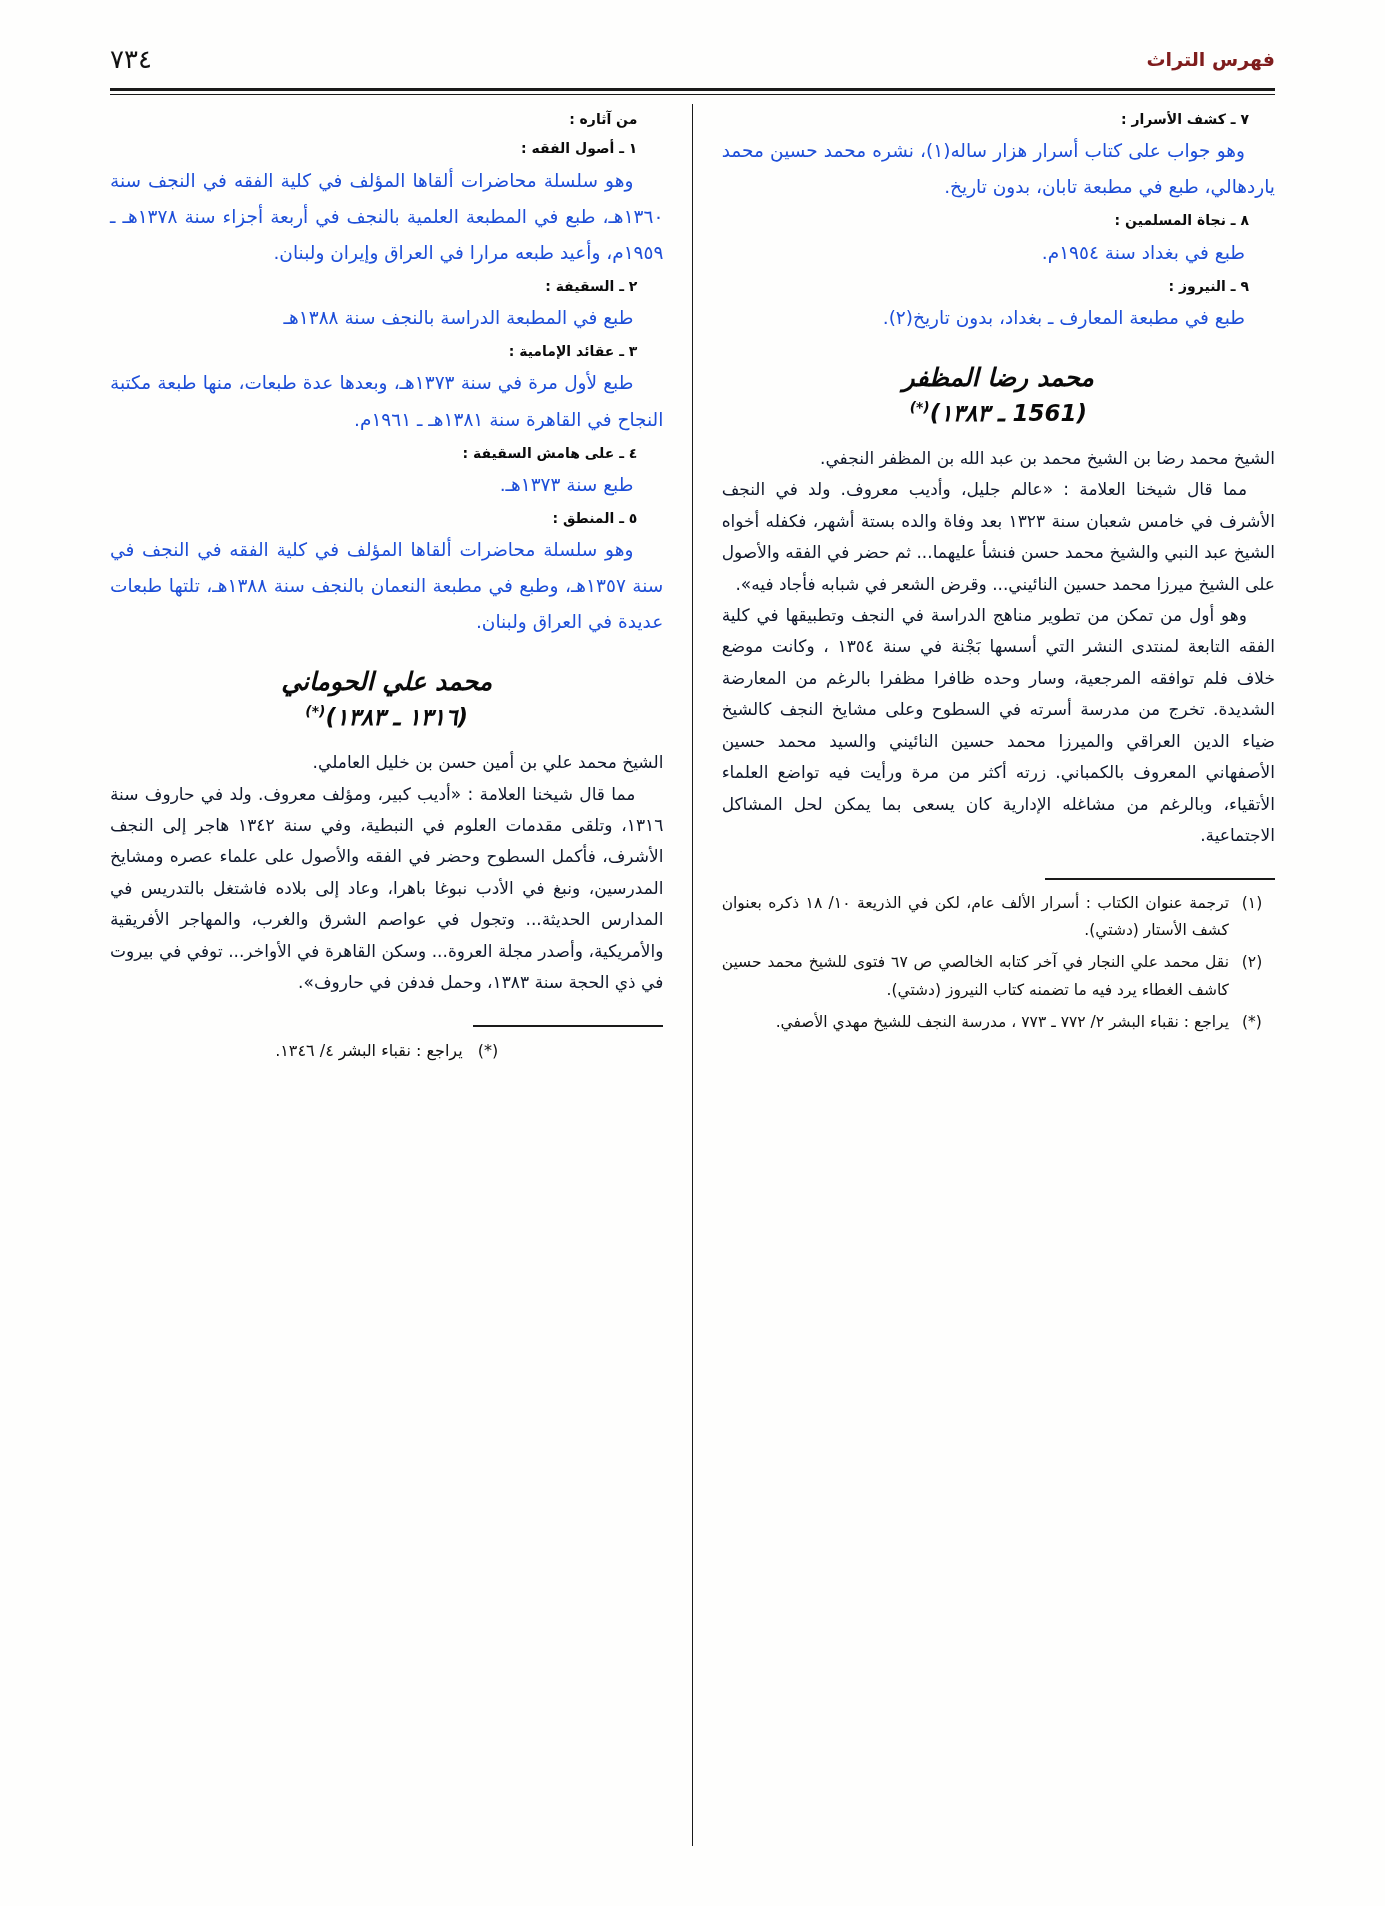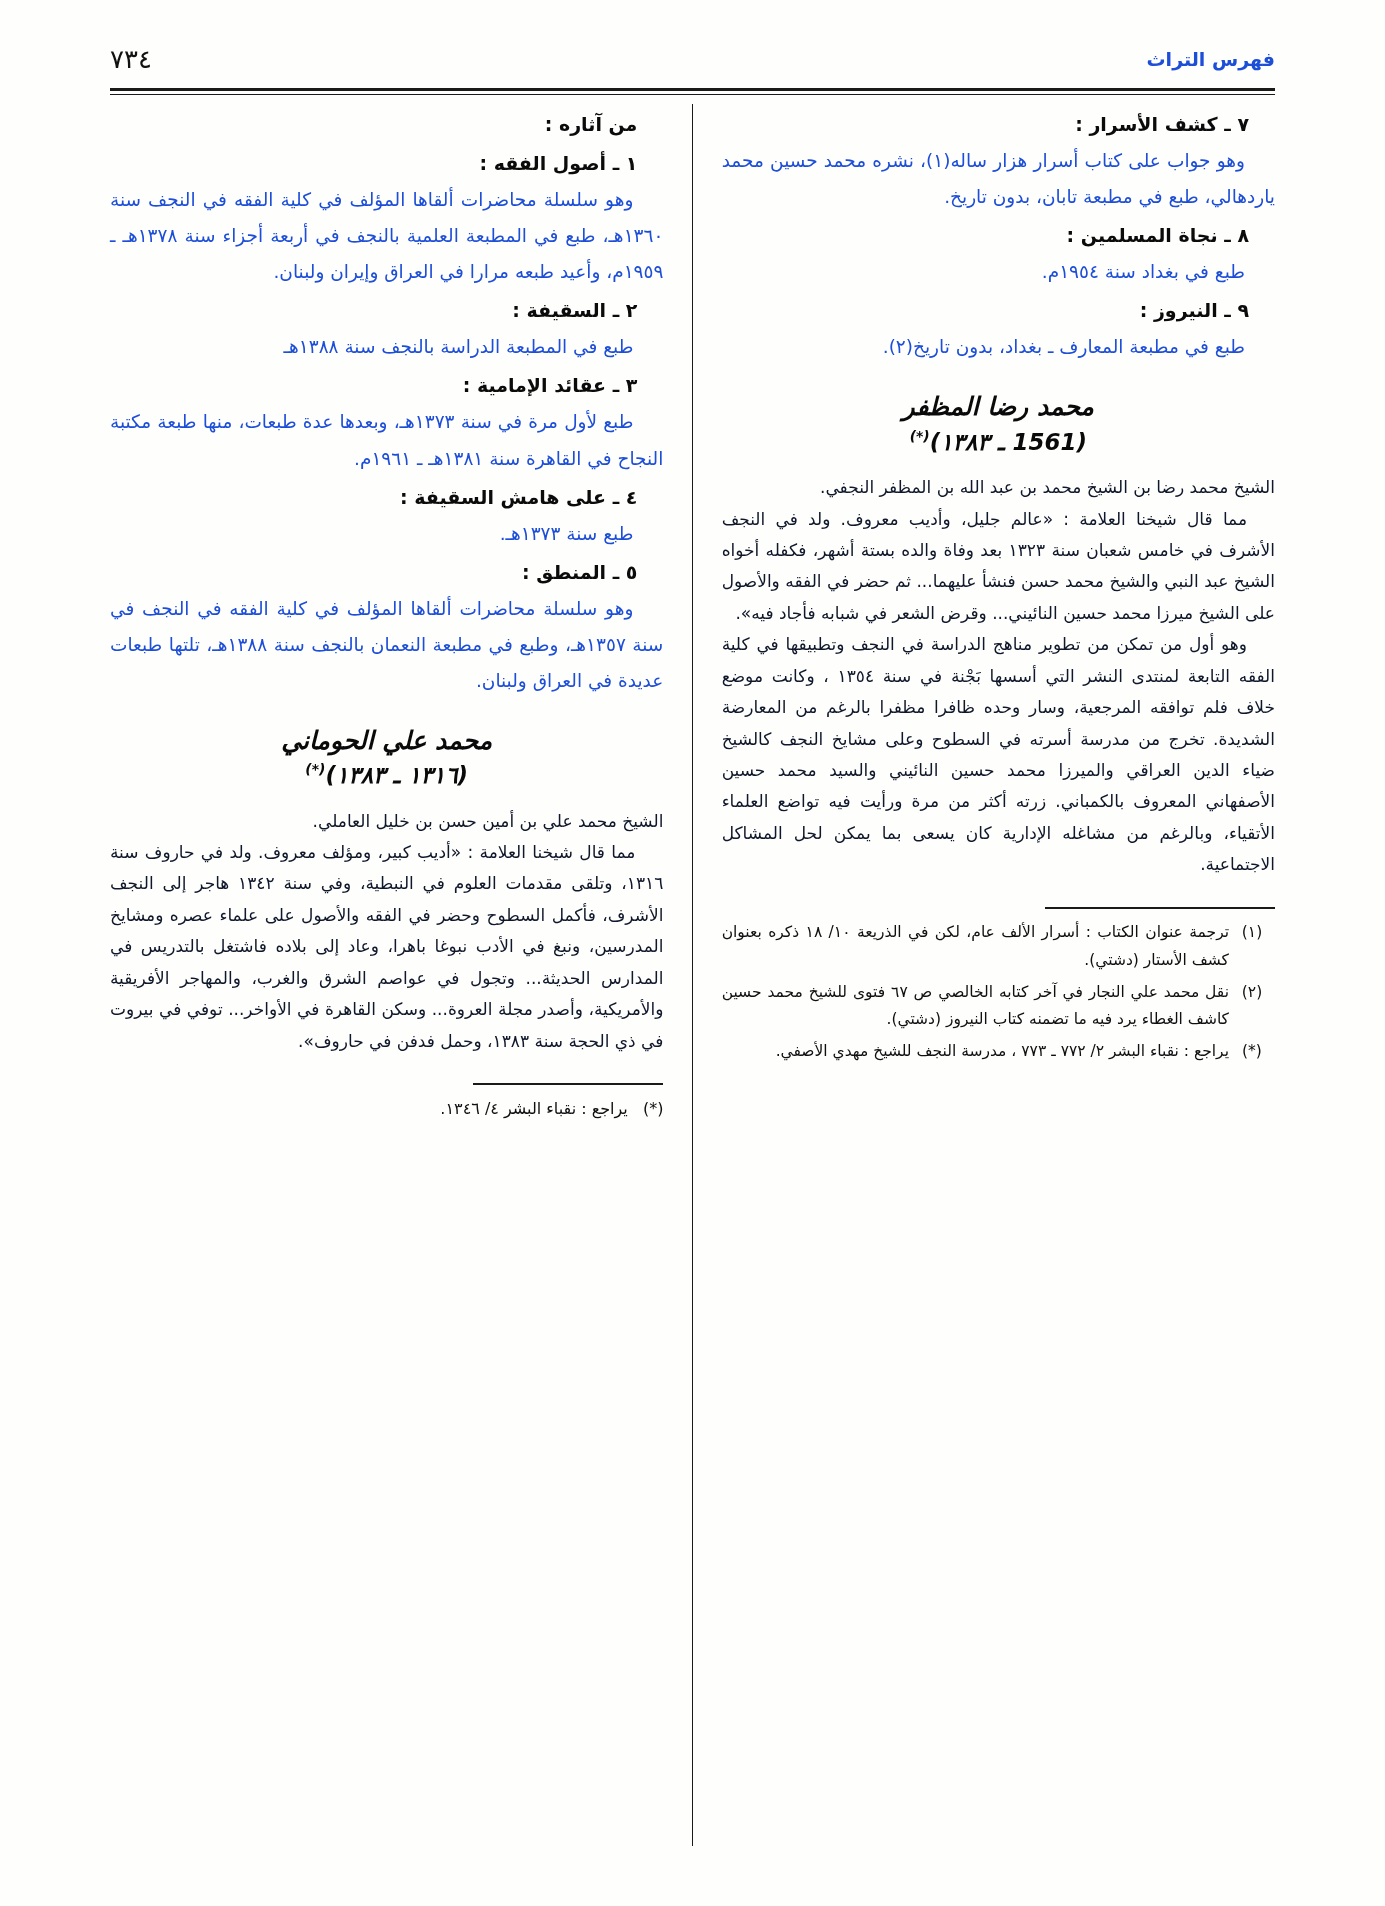--- a/index.html
+++ b/index.html
@@ -26,21 +26,21 @@
     right: 110px;
     left: 110px;
     height: 44px;
   }
   .header-title {
     position: absolute;
     right: 0;
     top: 0;
     font-size: 19px;
     font-weight: bold;
-    color: #1d4ed8;
+    color: #7f1d1d;
     letter-spacing: 0px;
   }
   .header-page-no {
     position: absolute;
     left: 0;
     top: -4px;
     font-size: 26px;
     font-weight: normal;
     color: #111;
   }
@@ -83,21 +83,21 @@
     font-size: 18.5px;
     line-height: 1.95;
     color: #1d4ed8;
     text-align: justify;
     text-justify: inter-word;
     margin: 0 0 2px 0;
     font-family: "DejaVu Sans", sans-serif;
   }
   .p.indent { text-indent: 30px; }
   .sub-head {
-    font-size: 19px;
+    font-size: 14px;
     font-weight: bold;
     color: #0b0b0b;
     line-height: 1.95;
     margin: 2px 0 0 0;
     text-align: right;
     padding-right: 26px;
   }
 
   .name-block {
     text-align: center;
@@ -157,21 +157,21 @@
   }
   .fn-body {
     flex: 1 1 auto;
     text-align: justify;
   }
 
   .fn-single {
     font-size: 16px;
     line-height: 1.8;
     color: #101010;
-    text-align: right;
+    text-align: center;
     direction: rtl;
   }
   .fn-single .mk { margin-left: 10px; }
   .bold { font-weight: normal; }
 </style>
 </head>
 <body>
 
 <div class="page">
 

